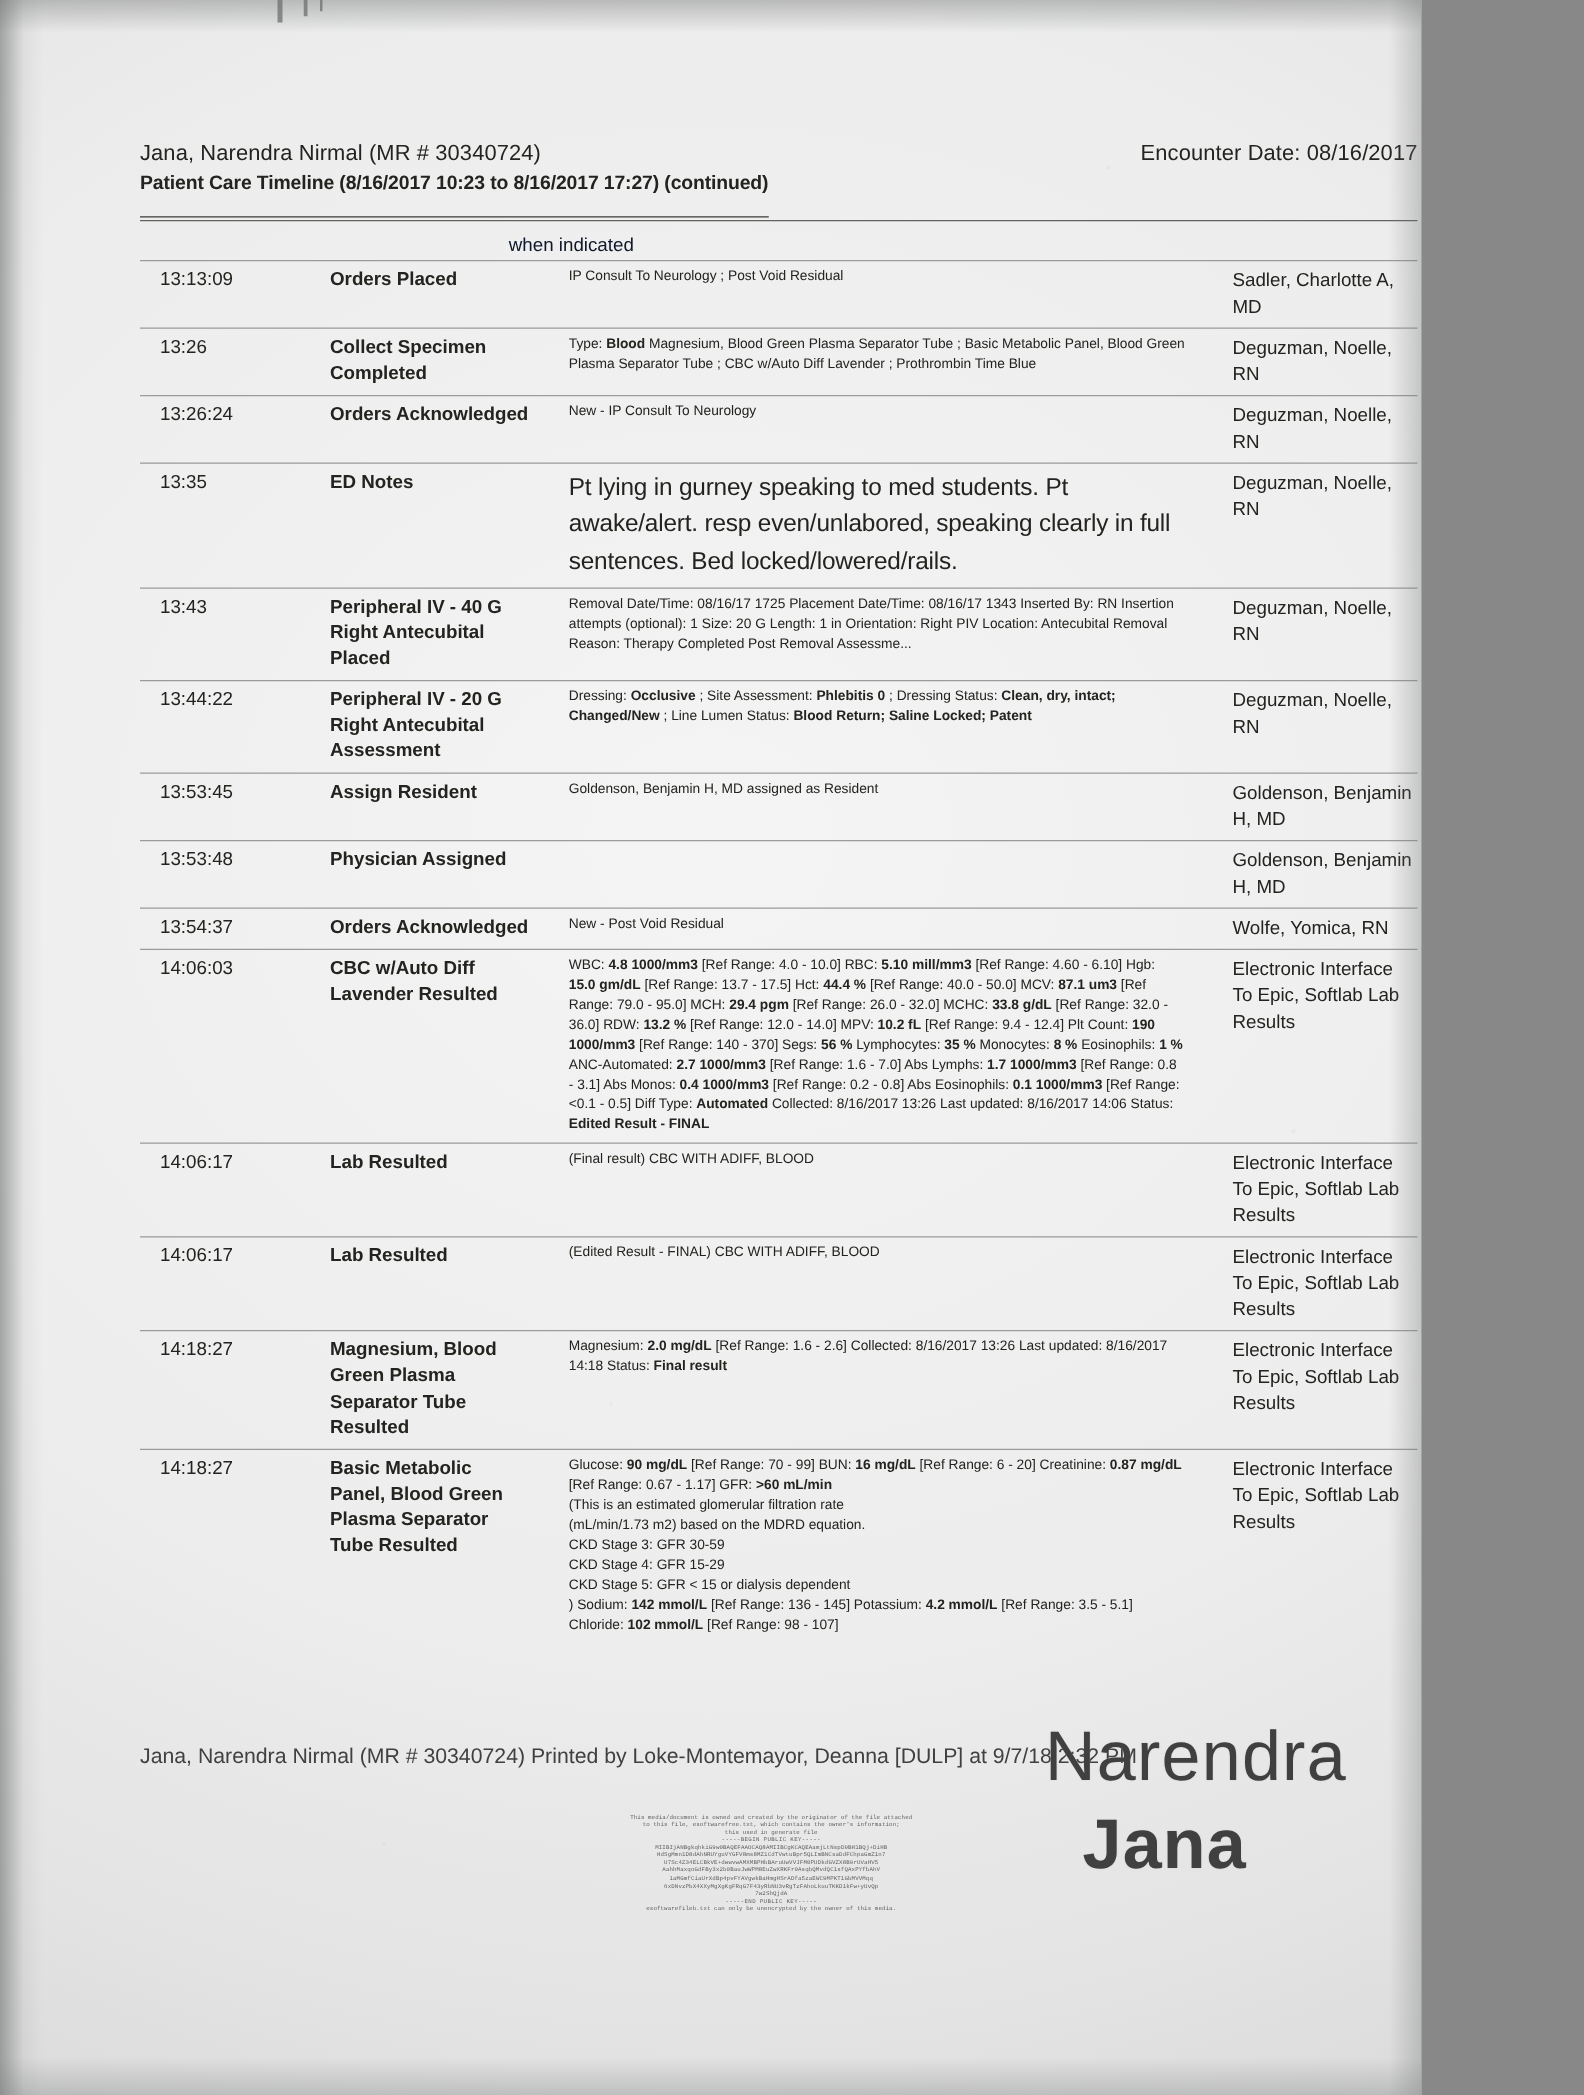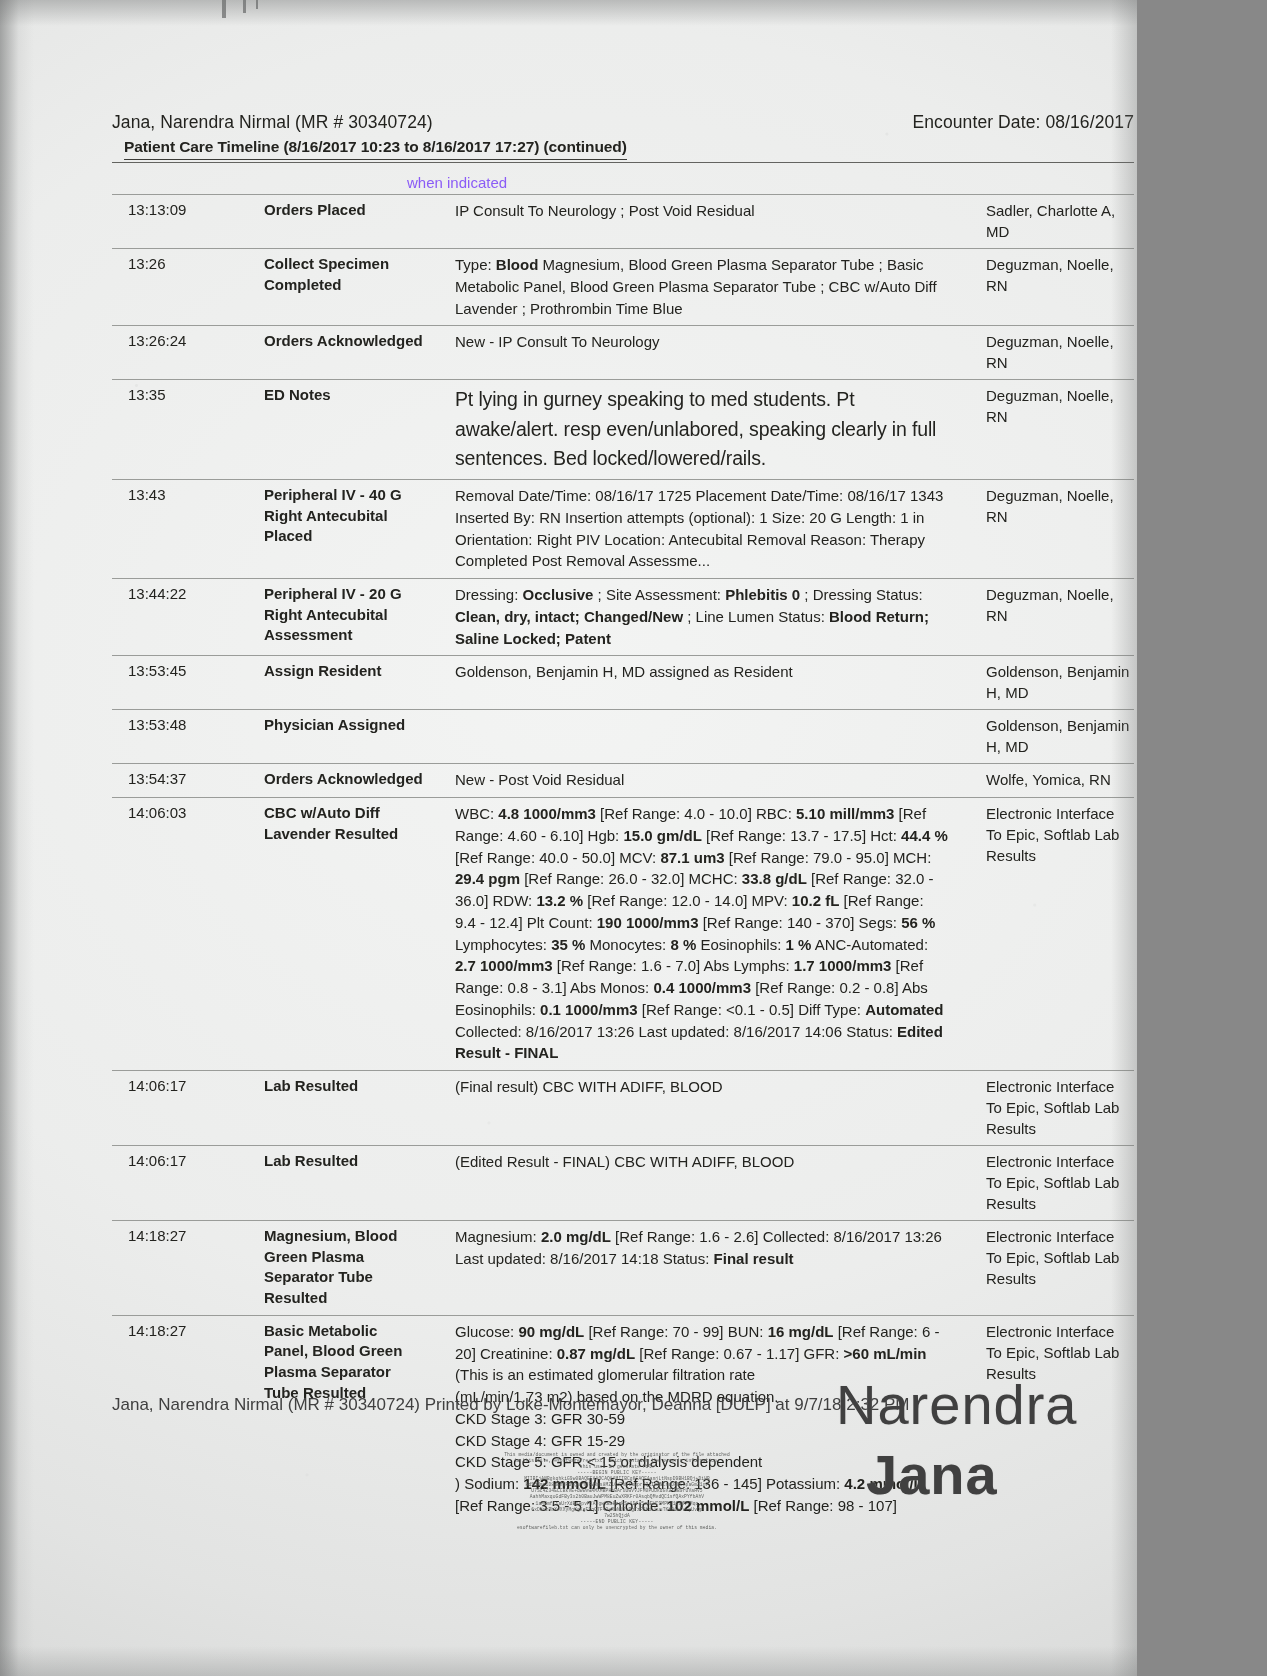--- a/index.html
+++ b/index.html
@@ -81,38 +81,37 @@
     align-items: baseline;
     font-size: 17.5px;
     letter-spacing: .1px;
   }
   .doc-subheader {
     margin-top: 5px;
     font-size: 15.5px;
     font-weight: bold;
     display: inline-block;
     border-bottom: 1.5px solid #3a3a36;
-    padding-bottom: 3px;
+    padding-bottom: 17px;
     letter-spacing: -.1px;
-    margin-left: 12px;
   }
   .hr-main {
     margin-top: 2px;
     border: none;
     border-top: 1.6px solid #4a4a46;
     width: 100%;
     opacity: .85;
   }
 
   
   .timeline { width: 100%; }
   .cont-line {
     font-size: 15px;
     padding: 3px 0 3px 295px;
-    color: #8b5cf6;
+    color: #0f172a;
   }
   .row {
     display: flex;
     border-top: 1px solid #9a9c99;
     padding: 5px 0 6px 0;
     align-items: flex-start;
     gap: 24px;
   }
   .c-time {
     width: 128px;
@@ -124,21 +123,21 @@
   .c-event {
     width: 167px;
     flex: 0 0 167px;
     font-size: 15px;
     font-weight: bold;
     line-height: 1.38;
     padding-right: 6px;
   }
   .c-detail {
     flex: 1 1 auto;
-    font-size: 15px;
+    font-size: 11px;
     line-height: 1.45;
     padding-right: 14px;
   }
   .c-user {
     width: 148px;
     flex: 0 0 148px;
     font-size: 15px;
     line-height: 1.4;
   }
   .c-detail b, .c-user b, .c-event b { font-weight: bold; }

